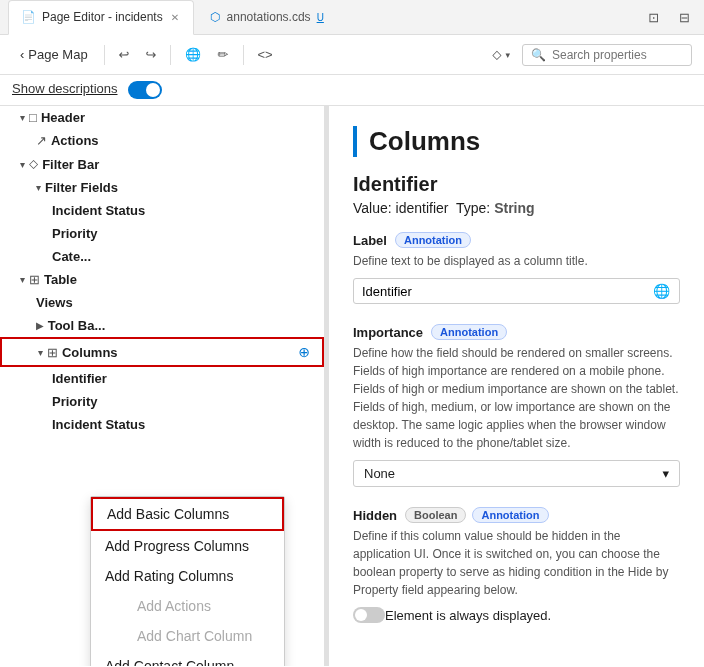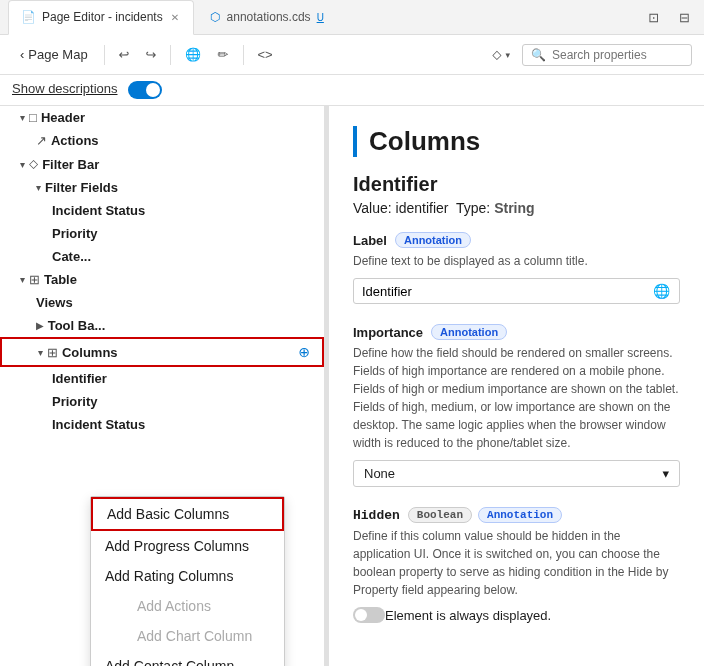--- a/index.html
+++ b/index.html
@@ -64,21 +64,21 @@
     .property-meta span { color: #1c1c1c; }
     .property-meta strong { font-weight: 600; }
     .prop-section { margin-bottom: 20px; }
     .prop-label { display: flex; align-items: center; gap: 8px; font-size: 13px; font-weight: 600; color: #1c1c1c; margin-bottom: 4px; }
     .prop-badge { background: #e8f0fe; color: #1a56db; border: 1px solid #b3c9f9; border-radius: 10px; font-size: 11px; padding: 1px 8px; }
     .prop-desc { font-size: 12px; color: #555; margin-bottom: 8px; line-height: 1.5; }
     .prop-input-row { display: flex; align-items: center; border: 1px solid #ccc; border-radius: 3px; padding: 4px 8px; gap: 6px; background: #fff; }
     .prop-input-row input { border: none; outline: none; font-size: 13px; flex: 1; }
     .prop-input-icon { color: #888; font-size: 14px; cursor: pointer; }
     .prop-select { display: flex; align-items: center; border: 1px solid #ccc; border-radius: 3px; padding: 5px 10px; background: #fff; cursor: pointer; justify-content: space-between; font-size: 13px; }
-    .hidden-row { display: flex; align-items: center; gap: 8px; font-size: 13px; font-weight: 600; margin-bottom: 4px; font-family: Liberation Mono, monospace; }
+    .hidden-row { display: flex; align-items: center; gap: 8px; font-size: 13px; font-weight: 600; margin-bottom: 4px; }
     .hidden-badges { display: flex; gap: 6px; }
     .badge-bool { background: #f0f0f0; color: #555; border: 1px solid #ccc; border-radius: 10px; font-size: 11px; padding: 1px 8px; }
     .toggle-small { position: relative; display: inline-block; width: 32px; height: 16px; }
     .toggle-small input { opacity: 0; width: 0; height: 0; }
     .toggle-small-slider { position: absolute; cursor: pointer; top: 0; left: 0; right: 0; bottom: 0; background: #ccc; border-radius: 16px; }
     .toggle-small-slider::before { content: ''; position: absolute; height: 12px; width: 12px; left: 2px; bottom: 2px; background: #fff; border-radius: 50%; }
   </style>
 </head>
 <body>
 

